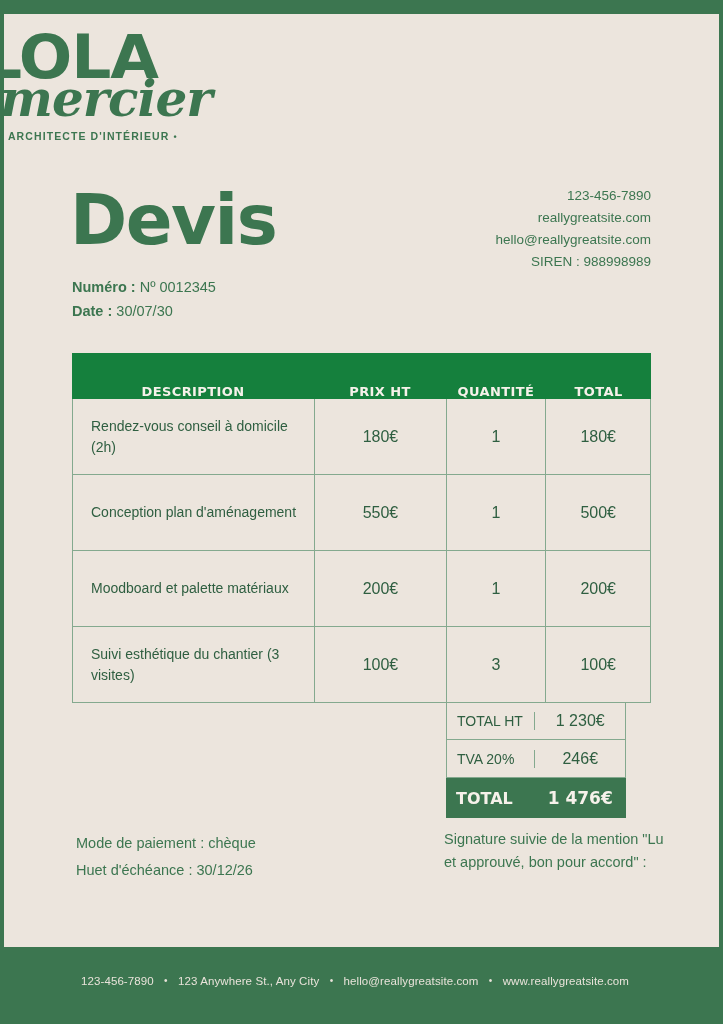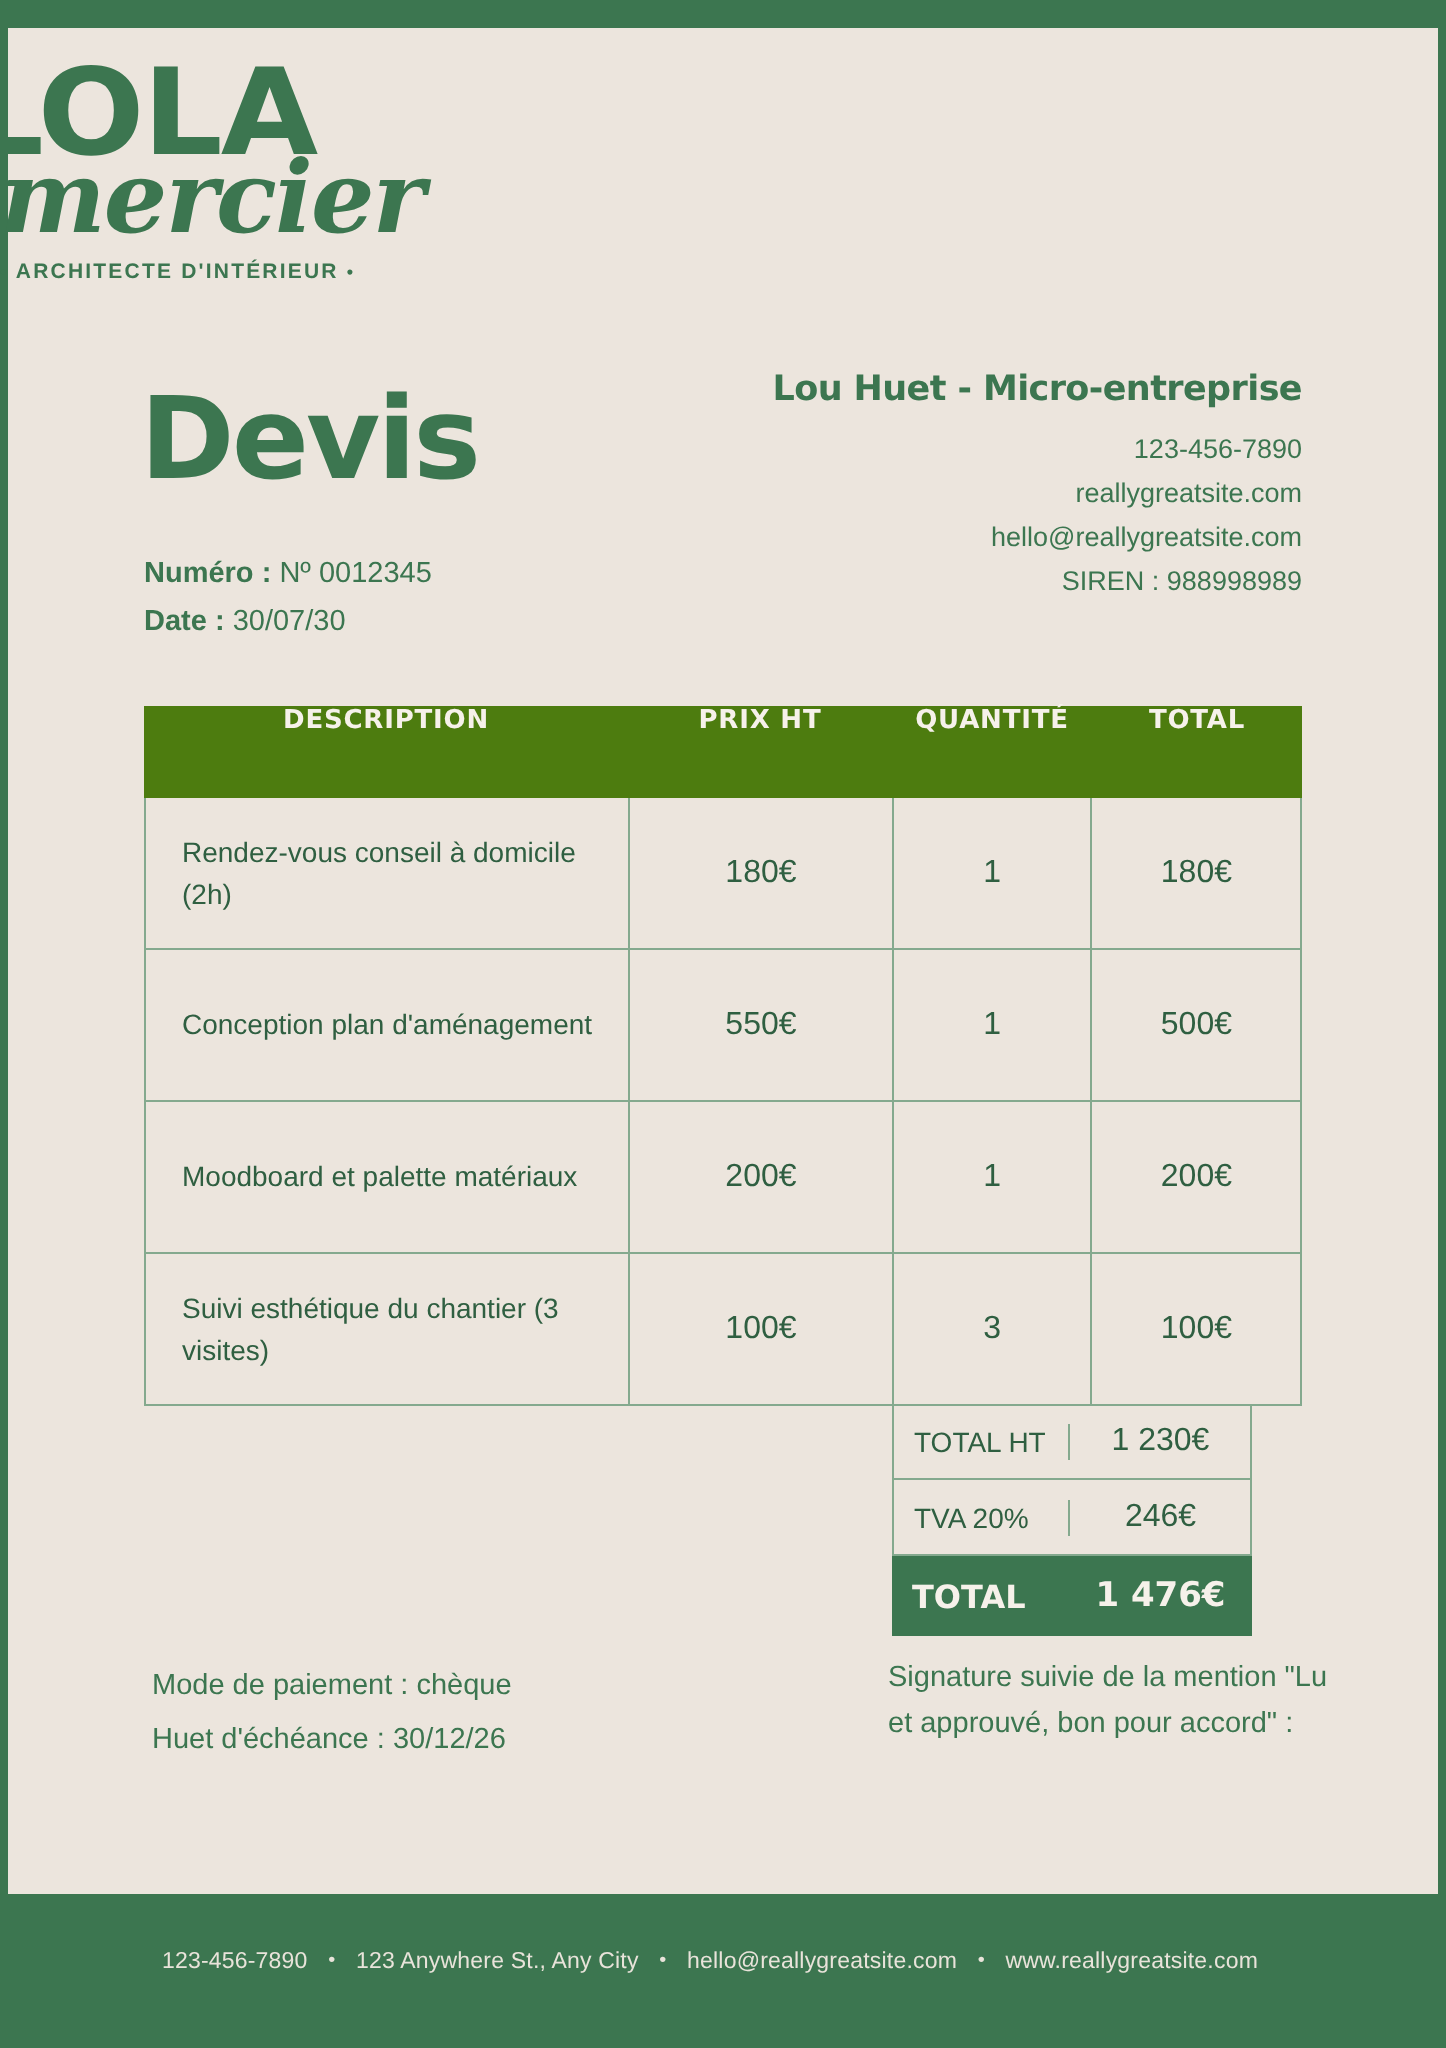--- a/index.html
+++ b/index.html
@@ -84,21 +84,21 @@
     font-size: 9px;
     vertical-align: middle;
   }
 
   
   .doc-title {
     position: absolute;
     left: 70px;
     top: 190px;
     font-family: "DejaVu Sans", sans-serif;
-    font-size: 57px;
+    font-size: 69px;
     font-weight: bold;
     color: #3c7650;
     letter-spacing: -1.5px;
     line-height: 60px;
   }
   .meta {
     position: absolute;
     left: 72px;
     top: 275px;
     color: #3c7650;
@@ -130,23 +130,23 @@
 
   
   .table {
     position: absolute;
     left: 72px;
     top: 353px;
     width: 579px;
   }
   .t-head {
     display: flex;
-    background: #4d7c0f;
+    background: #15803d;
     height: 46px;
-    align-items: flex-start;
+    align-items: flex-end;
   }
   .t-head .cell {
     color: #f6f1ea;
     font-family: "DejaVu Sans", sans-serif;
     font-weight: bold;
     font-size: 13px;
     letter-spacing: 0.4px;
     text-align: center;
   }
   .c-desc  { width: 242px; }
@@ -293,21 +293,20 @@
       <span class="lbl">Numéro :</span>
       <span class="val">Nº 0012345</span>
     </div>
     <div>
       <span class="lbl">Date :</span>
       <span class="val">30/07/30</span>
     </div>
   </div>
 
   <div class="company">
-    <div class="company-name">Lou Huet - Micro-entreprise</div>
     <div class="company-line">123-456-7890</div>
     <div class="company-line">reallygreatsite.com</div>
     <div class="company-line">hello@reallygreatsite.com</div>
     <div class="company-line">SIREN :  988998989</div>
   </div>
 
   <div class="table">
     <div class="t-head">
       <div class="cell c-desc">DESCRIPTION</div>
       <div class="cell c-price">PRIX HT</div>

